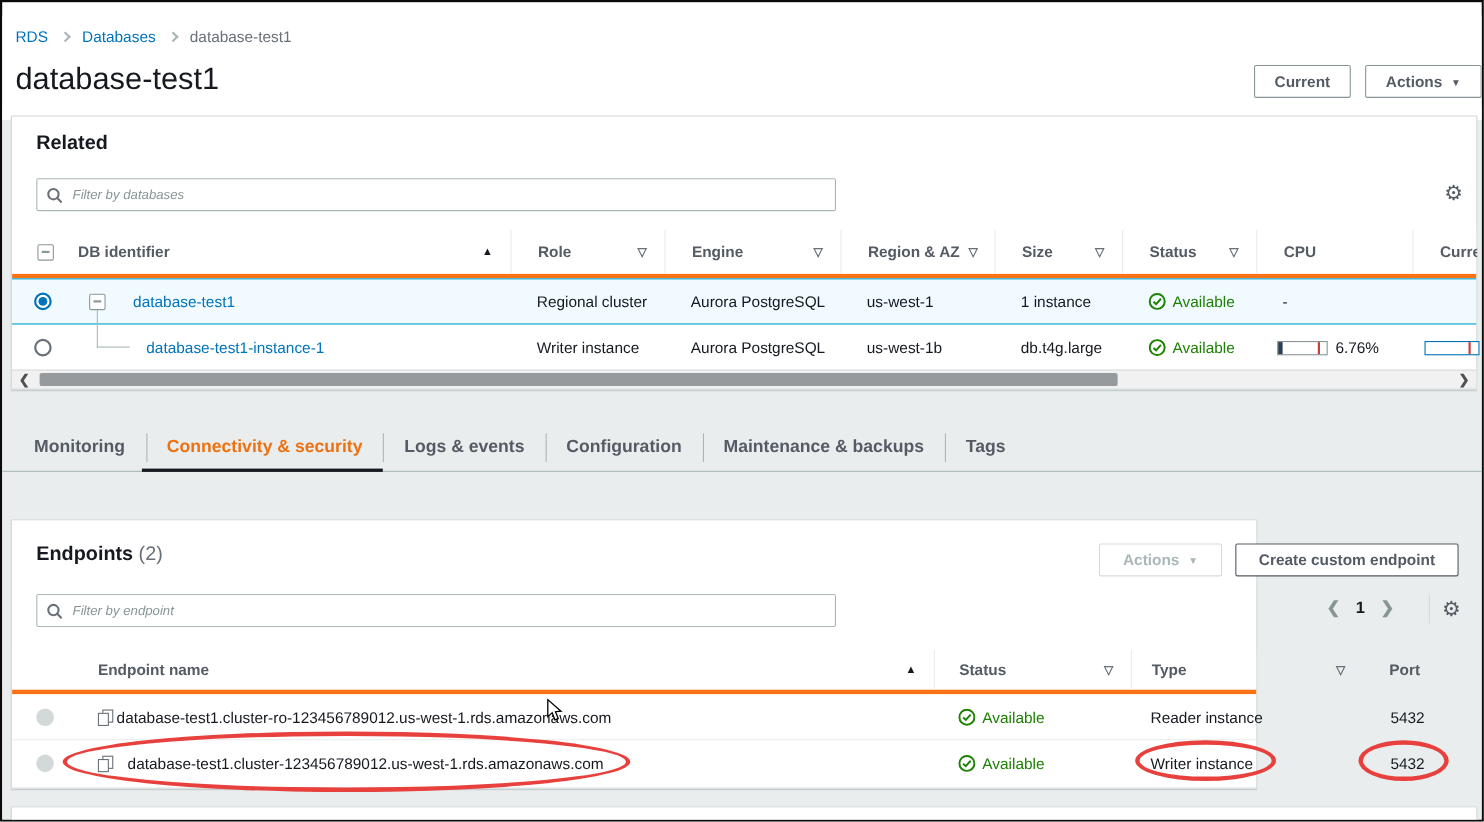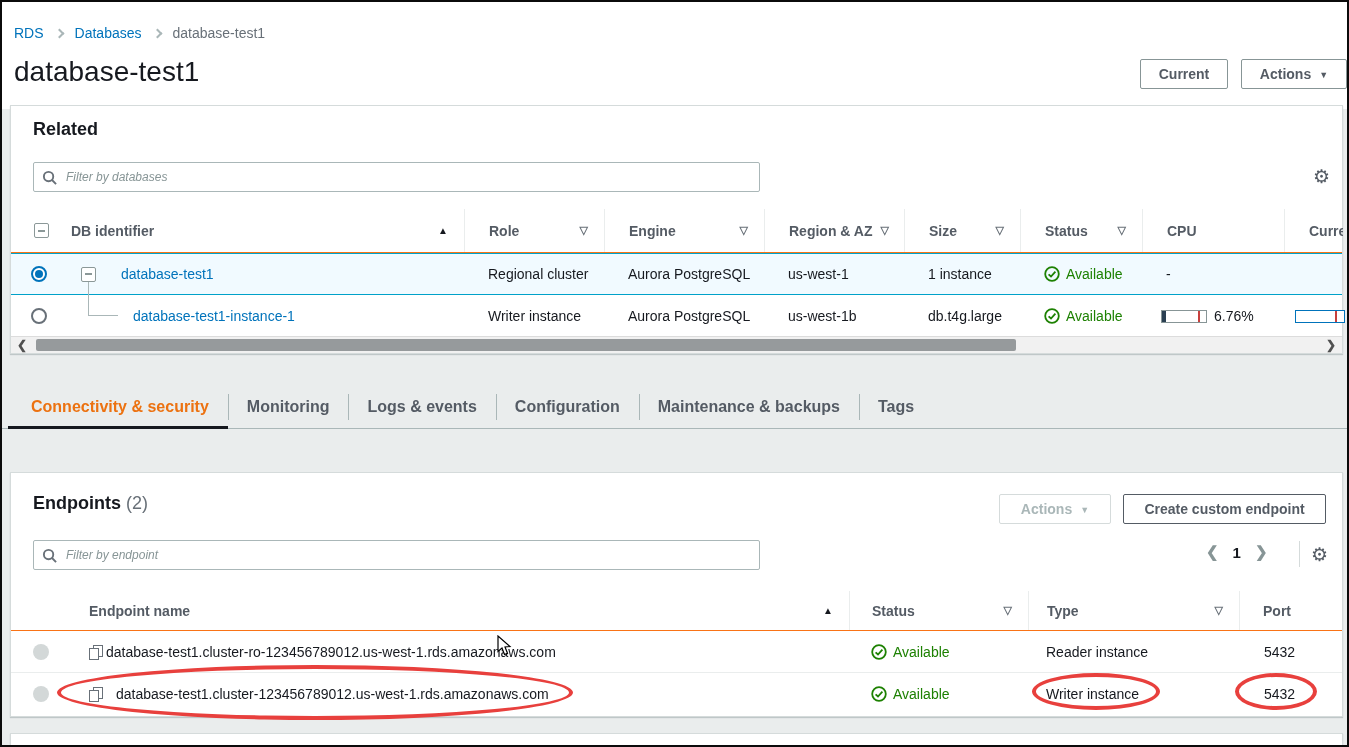--- a/index.html
+++ b/index.html
@@ -16,33 +16,33 @@
   .page-title { position: absolute; left: 12px; top: 42px; font-size: 28px; font-weight: 400; color: #16191f; }
 
   .btn { display: inline-flex; align-items: center; justify-content: center; gap: 8px; height: 30px; background: #fff; border: 1px solid #879596; border-radius: 2px; font-size: 14px; font-weight: 700; color: #545b64; cursor: pointer; white-space: nowrap; }
   .btn .caret { font-size: 9px; position: relative; top: 1px; }
   .btn-modify { position: absolute; left: 1138px; top: 45px; width: 88px; }
   .btn-actions-top { position: absolute; left: 1239px; top: 45px; width: 106px; }
 
   
   .card { position: absolute; background: #fff; border: 1px solid #d5dbdb; box-shadow: 0 1px 1px 0 rgba(0,28,36,.18); }
   #related-card { left: 8px; top: 103px; width: 1333px; height: 249px; }
-  #endpoints-card { left: 8px; top: 470px; width: 1333px; height: 245px; }
+  #endpoints-card { left: 8px; top: 470px; width: 1133px; height: 245px; }
   #bottom-card { left: 8px; top: 731px; width: 1333px; height: 20px; }
 
   .section-heading { position: absolute; left: 22px; font-size: 18px; font-weight: 700; color: #16191f; }
   .count { font-weight: 400; color: #687078; }
   .gear { position: absolute; font-size: 19px; color: #545b64; line-height: 1; cursor: pointer; }
 
   .filter-box { position: absolute; left: 22px; width: 727px; height: 30px; border: 1px solid #aab7b8; border-radius: 2px; background: #fff; display: flex; align-items: center; padding: 0 8px; gap: 7px; }
   .filter-box input { border: none; outline: none; flex: 1; font-size: 12px; font-family: "Liberation Sans", sans-serif; color: #ef4444; background: transparent; }
   .filter-box input::placeholder { color: #879596; font-style: italic; }
 
   
-  .t-head { position: absolute; left: 0; right: 0; background: #fff; border-bottom: 1px solid #f97316; }
+  .t-head { position: absolute; left: 0; right: 0; background: #fff; border-bottom: 4px solid #f97316; }
   .hcell { position: absolute; top: 0; height: 100%; display: flex; align-items: center; justify-content: space-between; padding: 0 16px 0 24px; border-left: 1px solid #eaeded; font-weight: 700; color: #545b64; white-space: nowrap; overflow: hidden; }
   .hcell.nl { border-left: none; }
   .sort-asc { font-size: 10px; color: #16191f; margin-left: 8px; }
   .filter-tri { font-size: 11px; color: #687078; margin-left: 8px; cursor: pointer; }
   .row { position: absolute; left: 0; right: 0; height: 42px; }
   .row .cell { position: absolute; top: 0; height: 100%; display: flex; align-items: center; white-space: nowrap; }
   .row-selected { background: #f1faff; border-top: 1px solid #00a1c9; border-bottom: 1px solid #00a1c9; }
   .row-plain { border-bottom: 1px solid #eaeded; }
   .link { color: #0073bb; cursor: pointer; }
 
@@ -228,22 +228,22 @@
     </div>
 
     <div class="hscroll">
       <span class="arrow" style="left:0;">❮︎</span>
       <span class="thumb"></span>
       <span class="arrow" style="right:0;">❯︎</span>
     </div>
   </div>
 
   <div class="tabs">
+    <div class="tab">Monitoring</div>
     <div class="tab active">Connectivity &amp; security</div>
-    <div class="tab">Monitoring</div>
     <div class="tab">Logs &amp; events</div>
     <div class="tab">Configuration</div>
     <div class="tab">Maintenance &amp; backups</div>
     <div class="tab">Tags</div>
   </div>
 
   <div class="card" id="endpoints-card">
     <div class="section-heading" style="top:20px;">
       <span>Endpoints</span>
       <span class="count">(2)</span>

